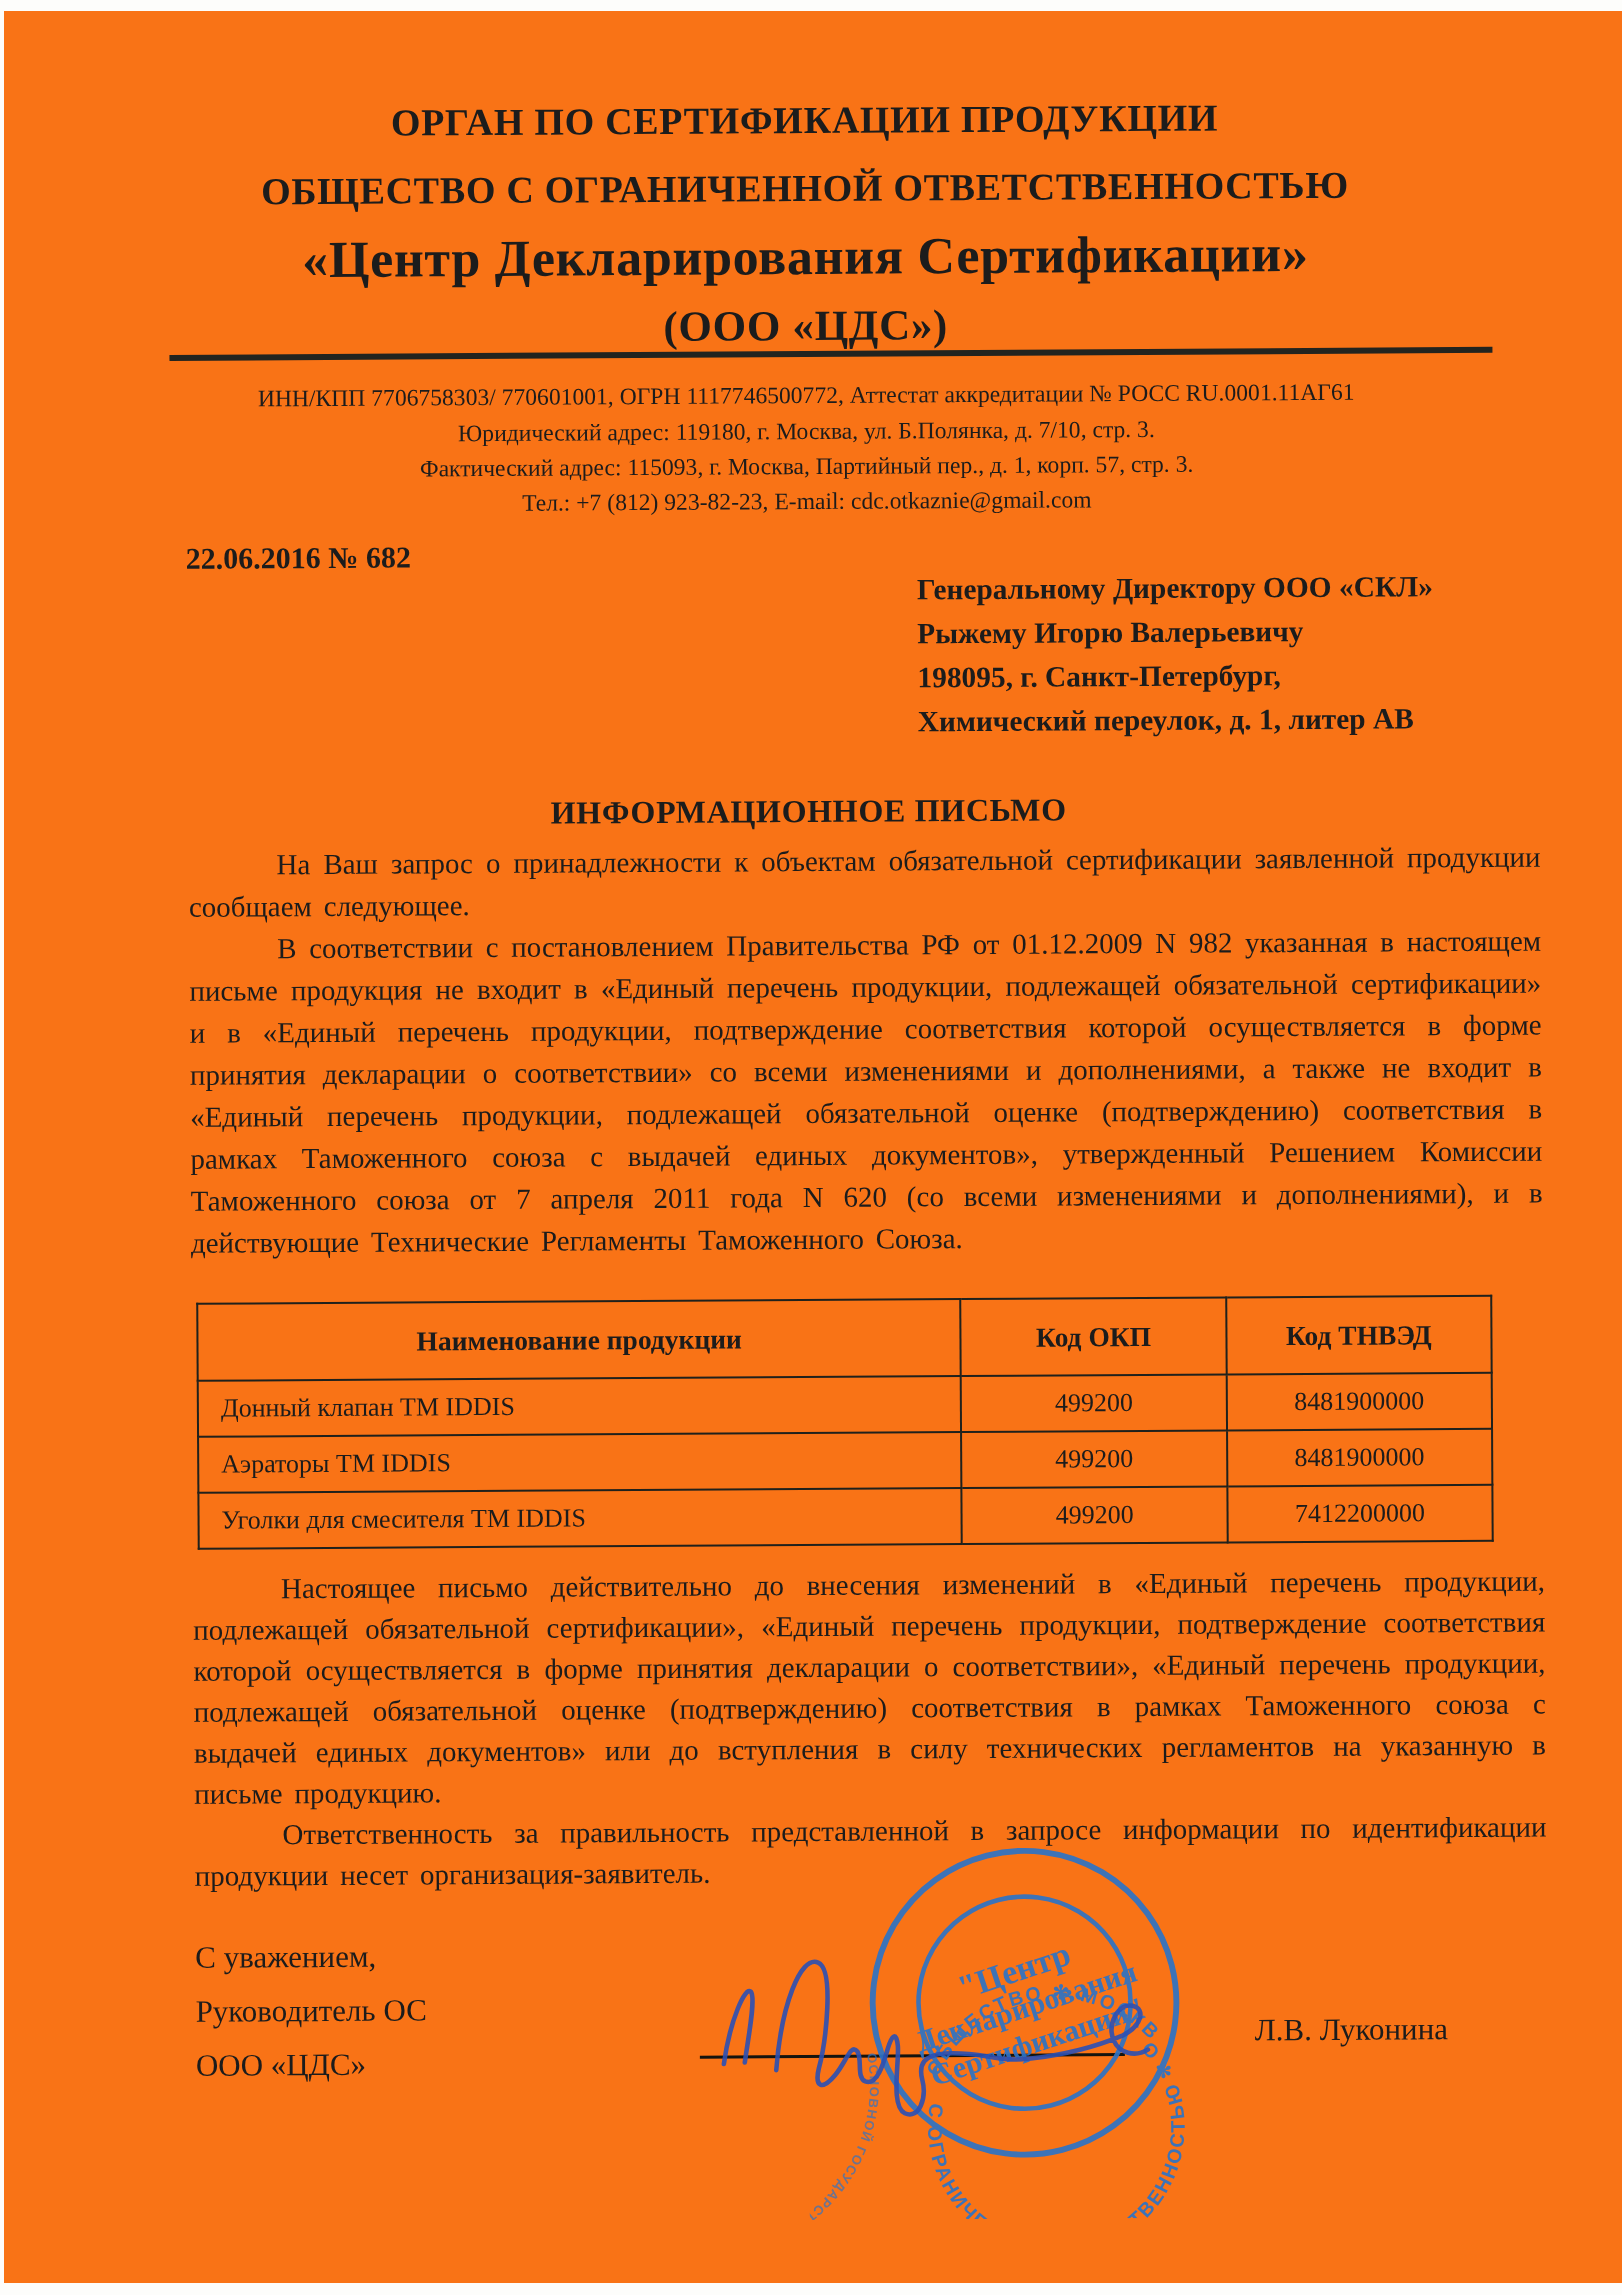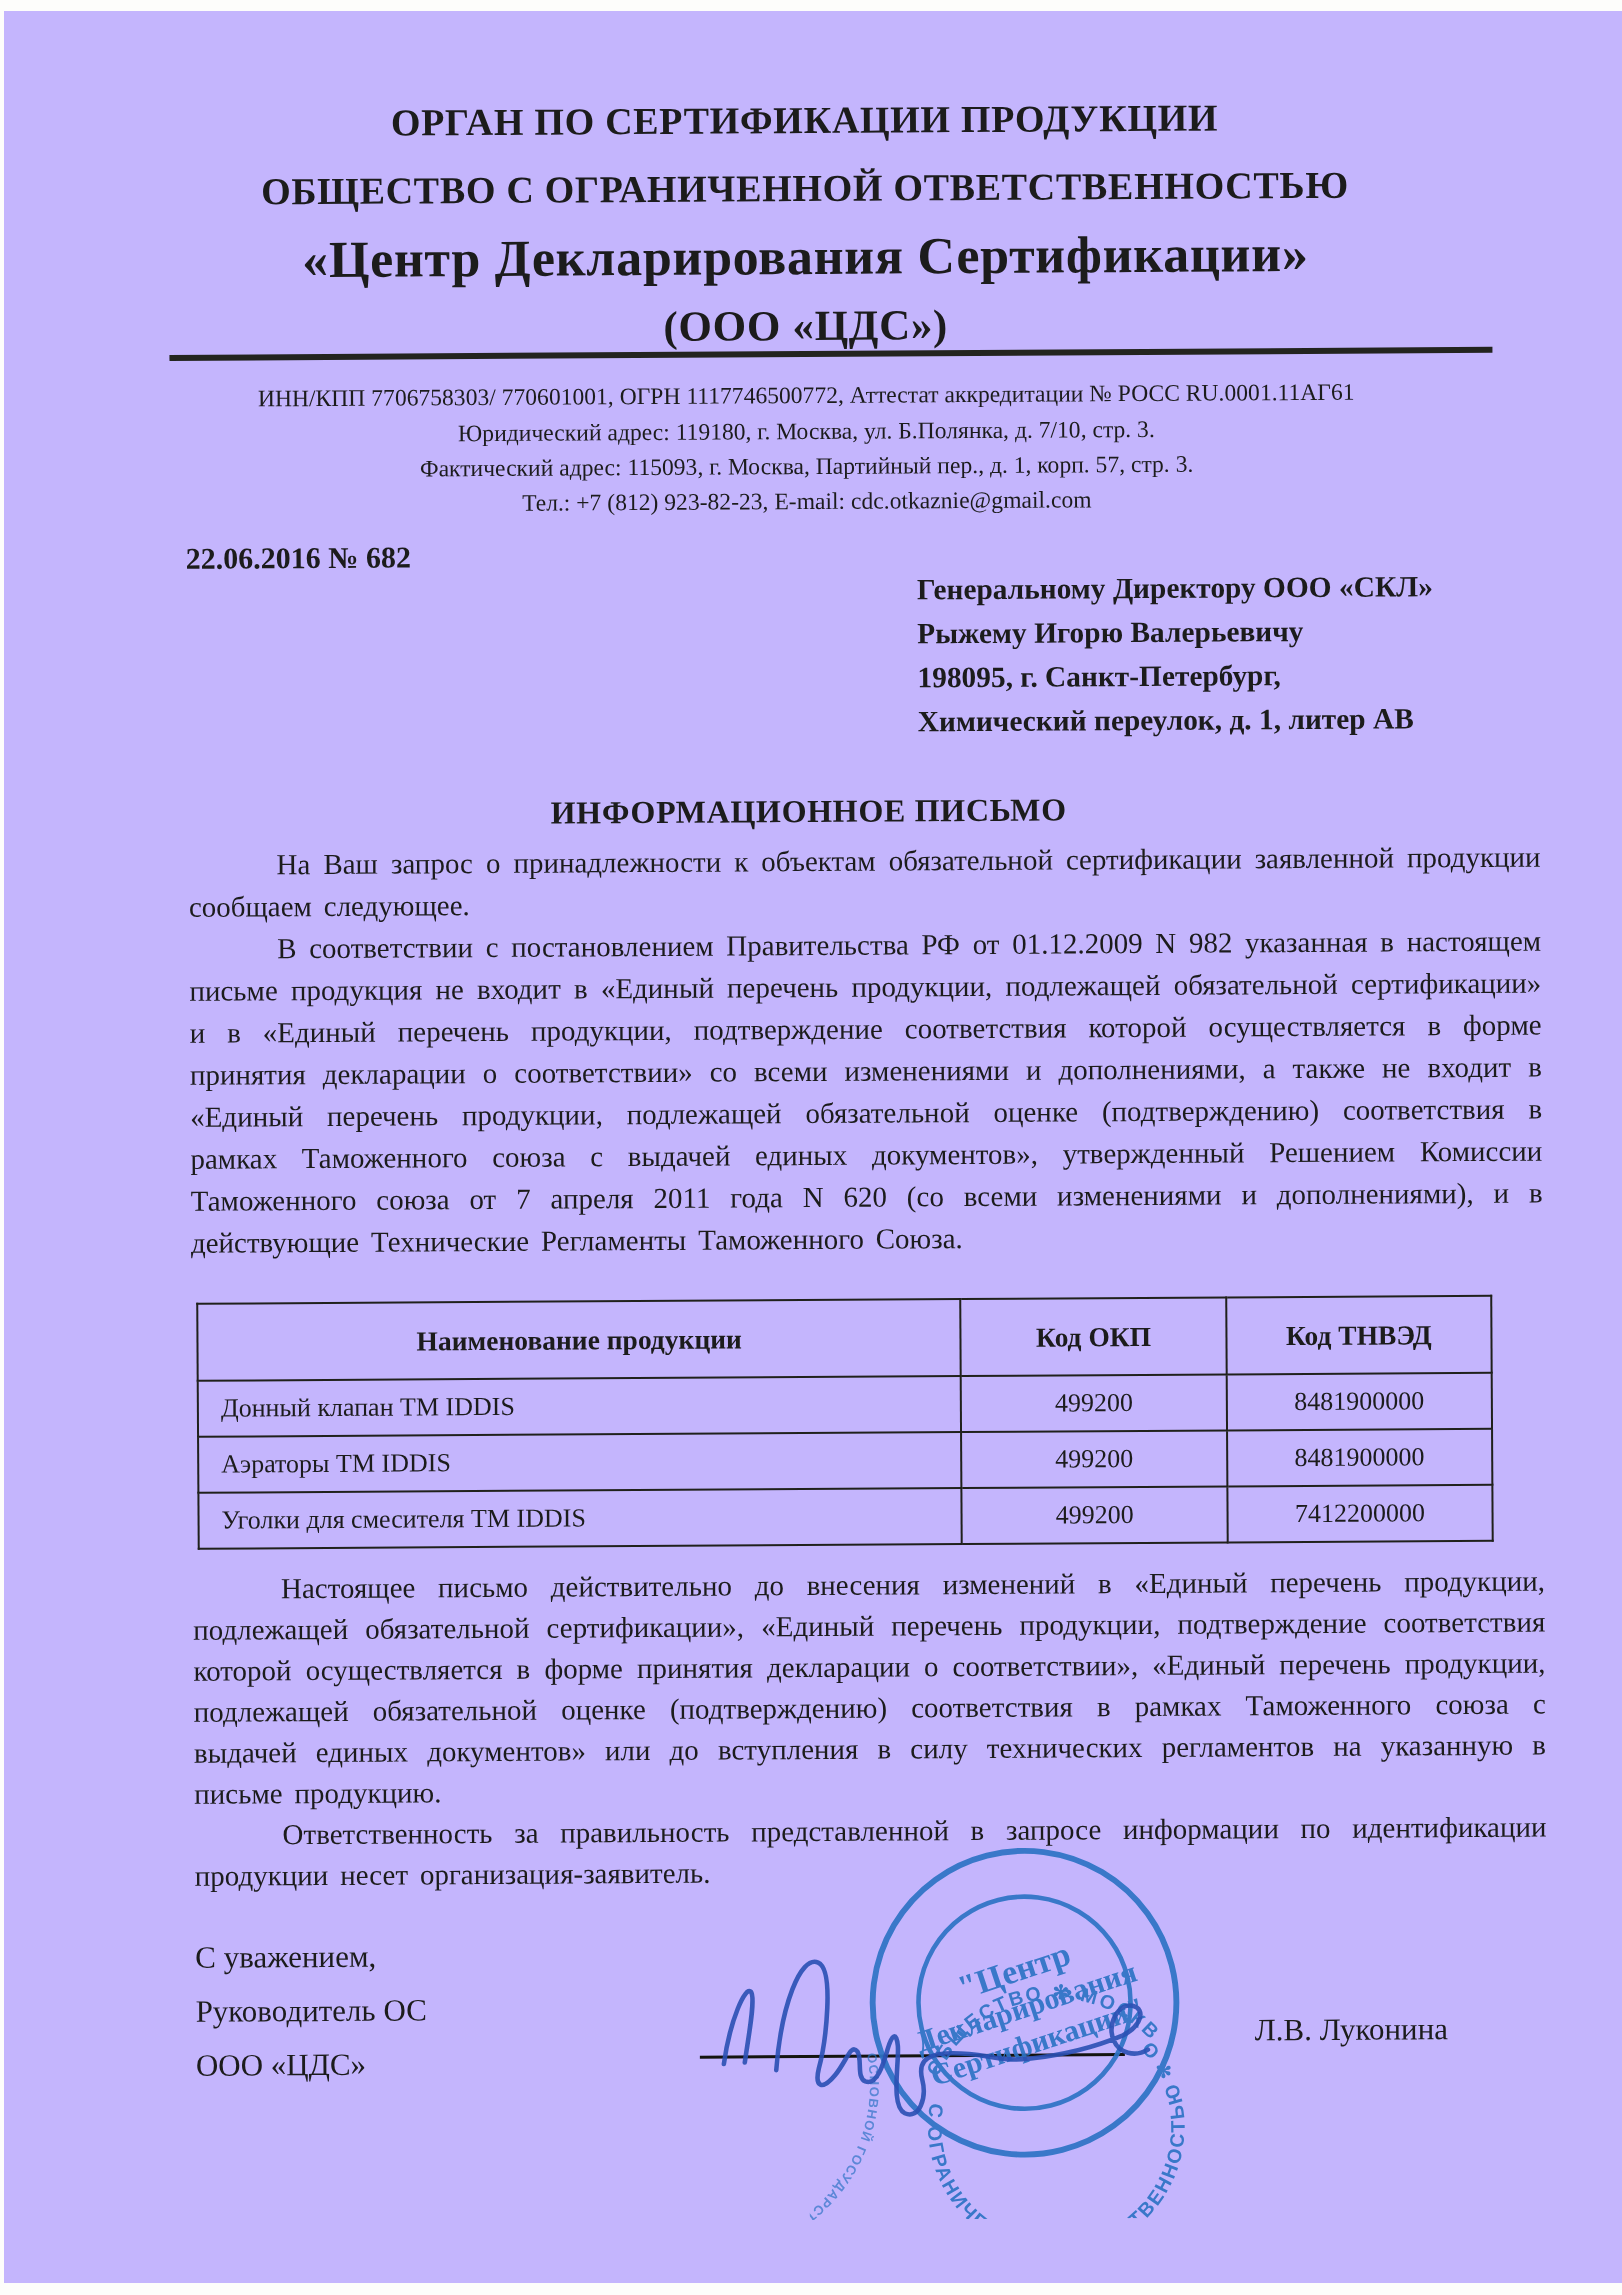--- a/index.html
+++ b/index.html
@@ -1,19 +1,19 @@
 <!DOCTYPE html>
 <html style="font-size:10.5px"><head>
 <meta charset="utf-8">
 <style>
   html,body{margin:0;padding:0;background:#e8e8e4;}
   .paper{
     position:relative;
     width:1623px;height:2295px;
-    background:#c4b5fd;
+    background:#f97316;
     overflow:hidden;
     font-family:"Liberation Serif", serif;
     color:#1c1c1c;
   }
   .edge{position:absolute;background:#fdfdfb;}
   .edge.top{left:0;top:0;width:100%;height:10.5px;}
   .edge.bottom{left:0;bottom:0;width:100%;height:11.8px;}
   .edge.left{left:0;top:0;width:3.9px;height:100%;}
   .tilt{position:absolute;inset:0;transform:rotate(-0.35deg);transform-origin:50% 55%;}
   .hdr{position:absolute;left:0;width:100%;text-align:center;font-weight:bold;letter-spacing:0.7px;}

